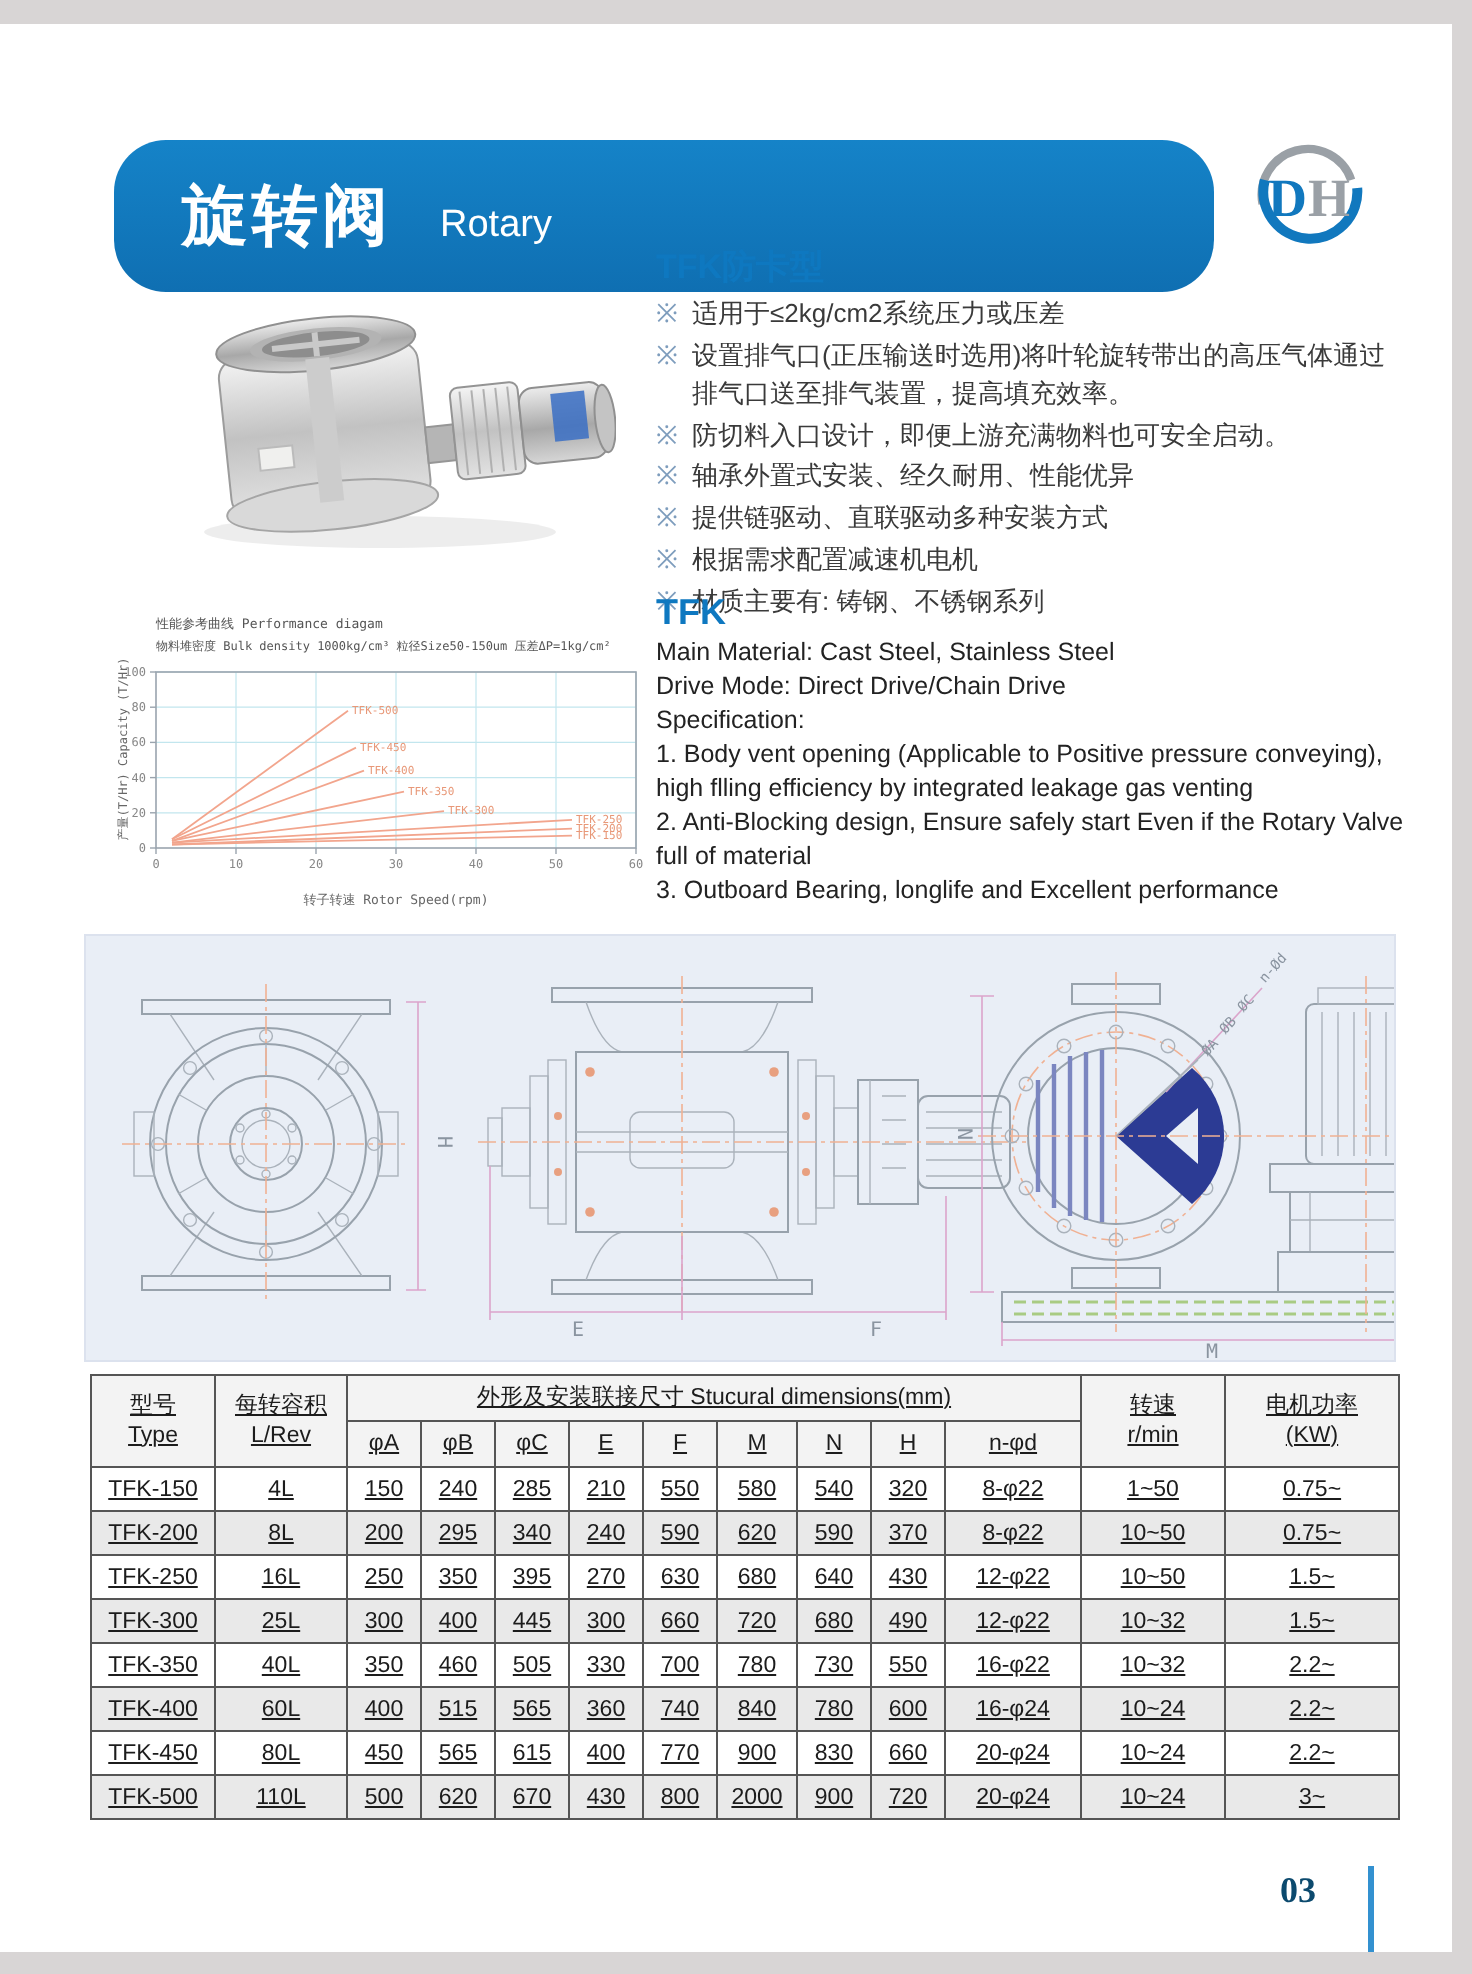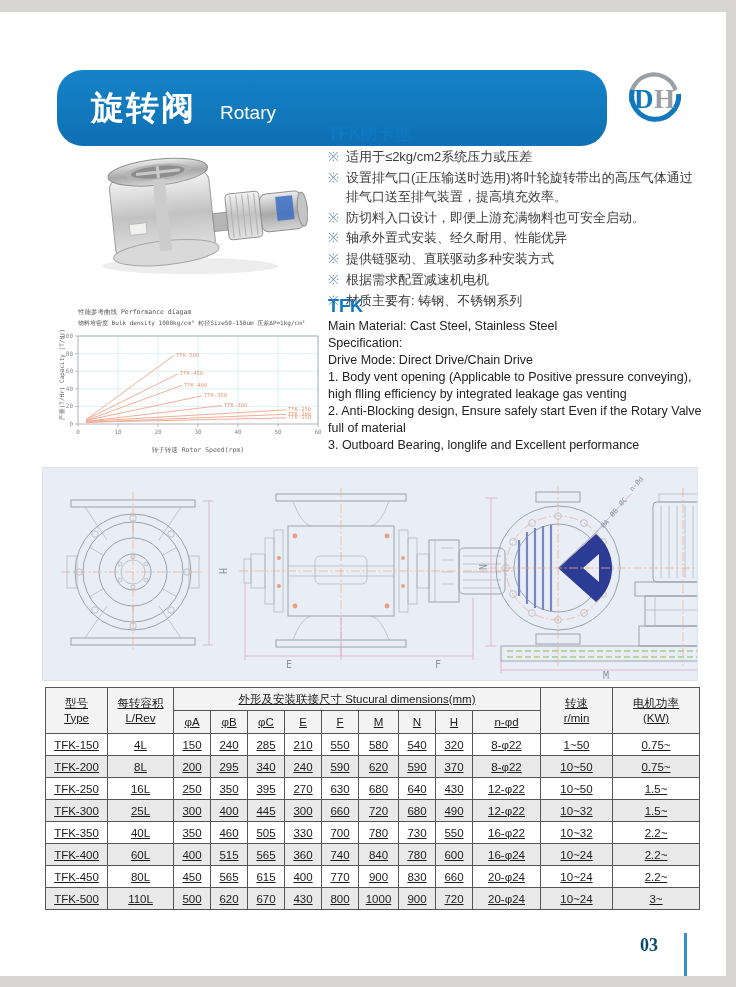--- a/index.html
+++ b/index.html
@@ -133,22 +133,22 @@
       </div>
       <div class="row">
         <span class="mk">※</span>
         <span>材质主要有: 铸钢、不锈钢系列</span>
       </div>
     </div>
 
   <div class="h-blue" style="top:284px;font-size:18px;">TFK</div>
   <div class="specs">
       <div>Main Material: Cast Steel, Stainless Steel</div>
+      <div>Drive Mode: Direct Drive/Chain Drive</div>
       <div>Specification:</div>
-      <div>Drive Mode: Direct Drive/Chain Drive</div>
       <div>1. Body vent opening (Applicable to Positive pressure conveying), high flling efficiency by integrated leakage gas venting</div>
       <div>2. Anti-Blocking design, Ensure safely start Even if the Rotary Valve full of material</div>
       <div>3. Outboard Bearing, longlife and Excellent performance</div>
     </div>
 
   <div class="chart">
     <div class="c-title">性能参考曲线 Performance diagam</div>
     <div class="c-sub">物料堆密度 Bulk density 1000kg/cm³  粒径Size50-150um  压差ΔP=1kg/cm²</div>
     <div class="c-ylab">产量(T/Hr) Capacity (T/Hr)</div>
     <svg class="c-svg" width="278" height="112" viewBox="0 0 278 112">
@@ -483,21 +483,21 @@
           <td>2.2~</td>
         </tr>
         <tr class="alt">
           <td>TFK-500</td>
           <td>110L</td>
           <td>500</td>
           <td>620</td>
           <td>670</td>
           <td>430</td>
           <td>800</td>
-          <td>1000</td>
+          <td>2000</td>
           <td>900</td>
           <td>720</td>
           <td>20-φ24</td>
           <td>10~24</td>
           <td>3~</td>
         </tr>
       </tbody>
   </table>
 
   <div class="pageno">03</div>

